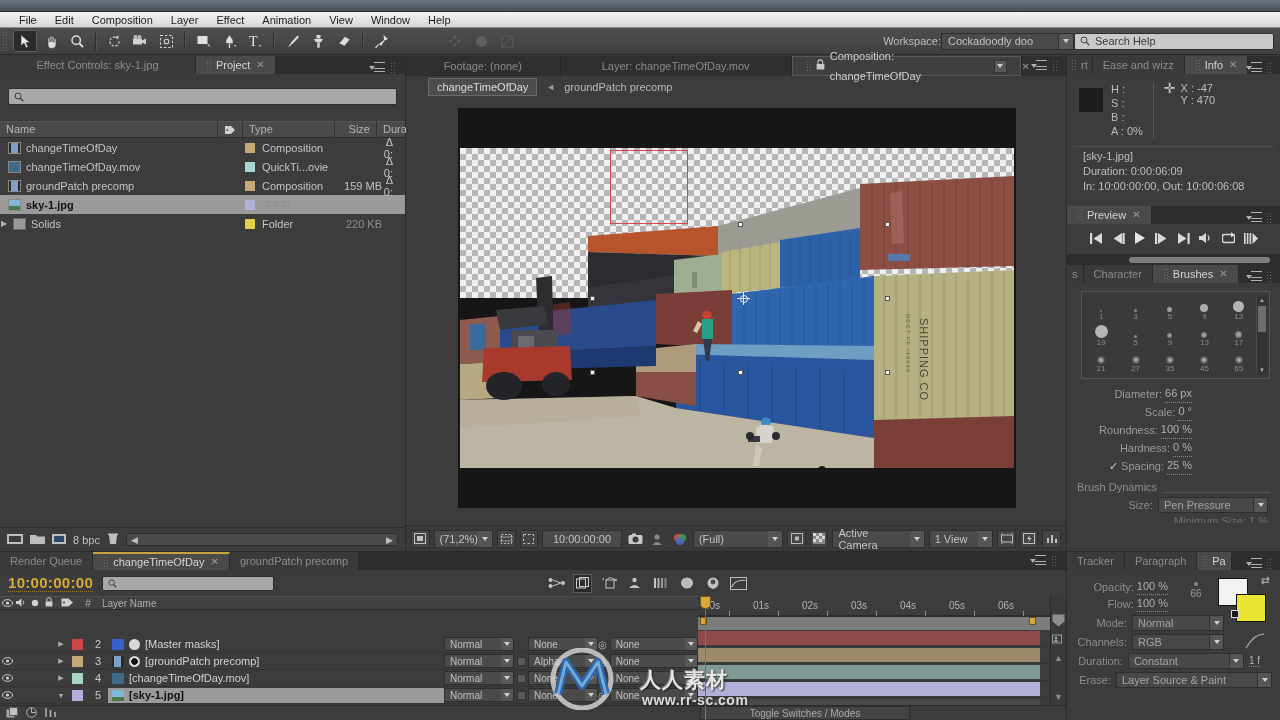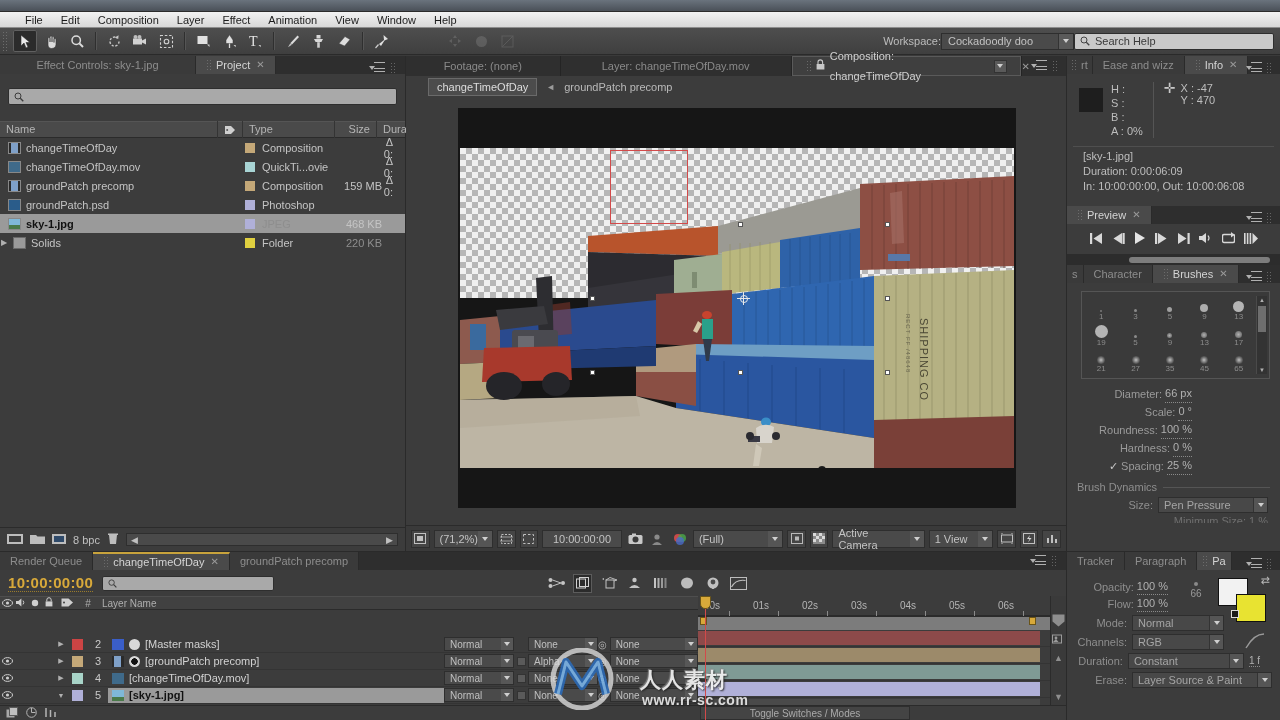--- a/index.html
+++ b/index.html
@@ -33,21 +33,21 @@
   .menuicon b { position:absolute; left:-3px; top:4px; width:0;height:0;
     border-left:3px solid transparent;border-right:3px solid transparent;border-top:4px solid #b0b0b0;}
 
   
   #titlebar { left:0; top:0; width:1280px; height:12px;
     background:linear-gradient(#6a737d,#4a5058); border-bottom:1px solid #2b2b2b; }
 
   
   #menubar { left:0; top:12px; width:1280px; height:16px;
     background:linear-gradient(#f2f2f2,#d8d8d8); display:flex; align-items:center;
-    padding-left:16px; border-bottom:1px solid #8d8d8d; }
+    padding-left:10px; border-bottom:1px solid #8d8d8d; }
   #menubar .mi { font-size:11px; color:#1b1b1b; padding:0 9px; line-height:16px; cursor:default; }
 
   
   #toolbar { left:0; top:28px; width:1280px; height:27px;
     background:linear-gradient(#4e4e4e,#3f3f3f); border-bottom:1px solid #2a2a2a;
     display:flex; align-items:center; }
   .tbtn { width:24px; height:22px; margin:0 1px; display:flex; align-items:center; justify-content:center;
     border-radius:2px; position:relative; }
   .tbtn.sel { background:#2b2b2b; box-shadow:inset 0 0 0 1px #606060; }
   .tsep { width:1px; height:18px; background:#2f2f2f; margin:0 5px; box-shadow:1px 0 0 #555; }
@@ -424,32 +424,20 @@
           <span>groundPatch precomp</span>
         </div>
         <div class="sw">
             <span class="swatch" style="background:#c4a878"></span>
           </div>
         <div class="ty">Composition</div>
         <div class="sz"></div>
         <div class="du">Δ 0:</div>
       </div>
 
-      <div class="frow">
-        <div class="nm">
-          <span class="ficon" style="background:#2a5c8a"></span>
-          <span>groundPatch.psd</span>
-        </div>
-        <div class="sw">
-            <span class="swatch" style="background:#b0b0d8"></span>
-          </div>
-        <div class="ty">Photoshop</div>
-        <div class="sz">468 KB</div>
-        <div class="du"></div>
-      </div>
 
       <div class="frow sel">
         <div class="nm">
           <span class="ficon" style="background:linear-gradient(#7fb8d8 60%,#4a7a4a 60%)"></span>
           <span style="font-weight:bold">sky-1.jpg</span>
         </div>
         <div class="sw">
             <span class="swatch" style="background:#b0b0d8"></span>
           </div>
         <div class="ty" style="color:#8e8e8e">JPEG</div>
@@ -1037,21 +1025,21 @@
         <span><svg width="12" height="12" viewBox="0 0 12 12">
               <rect x="0.5" y="2.5" width="8" height="9" fill="#8e8e8e"></rect>
               <rect x="3.5" y="0.5" width="8" height="9" fill="#a8a8a8" stroke="#666"></rect>
             </svg></span>
         <span><svg width="12" height="13" viewBox="0 0 12 13">
               <path d="M2 3.5 h8 l-1 9 H3 Z" fill="#9a9a9a"></path>
               <rect x="1" y="2" width="10" height="1.4" fill="#9a9a9a"></rect>
               <rect x="4.5" y="0.4" width="3" height="1.4" fill="#9a9a9a"></rect>
             </svg></span>
       </div>
-      <div style="padding:6px 10px 0 10px;display:flex;align-items:center;gap:6px">
+      <div style="padding:6px 10px 0 10px;display:flex;align-items:flex-end;gap:6px">
         <span style="color:#8e8e8e;font-size:11px">Brush Dynamics</span>
         <span style="flex:1;height:1px;background:#555"></span>
       </div>
       <div style="display:flex;align-items:center;gap:5px;padding:4px 12px 0 10px">
         <span style="flex:1;text-align:right;color:#8e8e8e">Size:</span>
         <div class="selectbox" style="width:110px">
           <span>Pen Pressure</span>
           <span class="arrowbox">
               <i class="caret"></i>
             </span>
@@ -1130,21 +1118,21 @@
         <div class="selectbox" style="width:116px">
           <span>Constant</span>
           <span class="arrowbox">
               <i class="caret"></i>
             </span>
         </div>
         <span class="bpval" style="font-size:10px">1 f</span>
       </div>
       <div style="display:flex;align-items:center;gap:5px;padding:3px 8px 0 6px">
         <span style="flex:1;text-align:right">Erase:</span>
-        <div class="selectbox" style="width:140px">
+        <div class="selectbox" style="width:156px">
           <span>Layer Source &amp; Paint</span>
           <span class="arrowbox">
               <i class="caret"></i>
             </span>
         </div>
       </div>
     </div>
   </div>
 
   <div id="timeline" class="abs">

